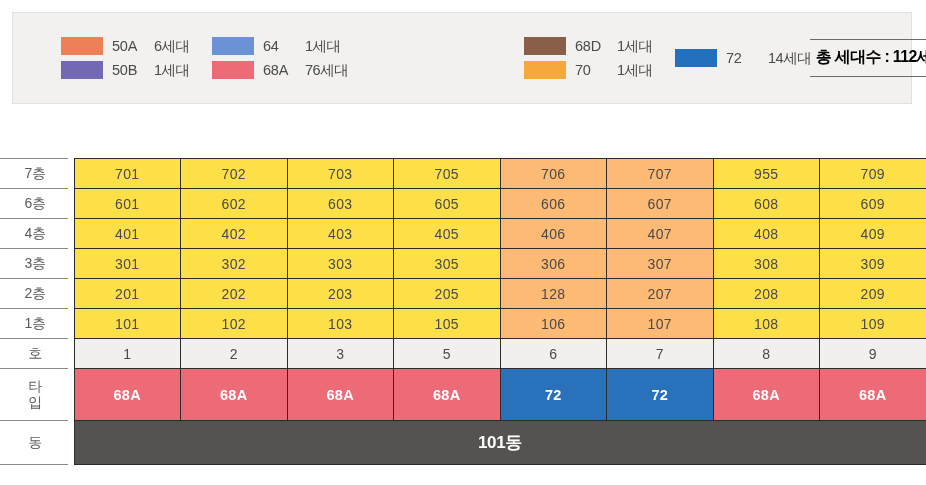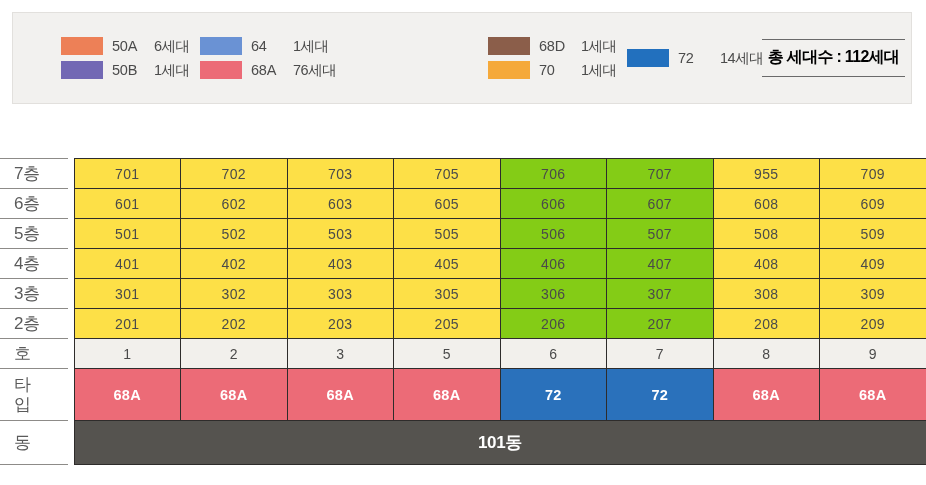--- a/index.html
+++ b/index.html
@@ -26,21 +26,21 @@
     background: #f2f1ef;
     border: 1px solid #e2e0dd;
     box-sizing: border-box;
     display: flex;
     align-items: center;
   }
   .legend-groups {
     display: flex;
     align-items: center;
     margin-left: 48px;
-    gap: 4px;
+    gap: 16px;
   }
   .legend-col {
     display: flex;
     flex-direction: column;
     justify-content: center;
     gap: 5px;
     width: 135px;
   }
   .legend-col.wide { width: 145px; }
   .legend-row {
@@ -99,22 +99,23 @@
   }
   table.layout td {
     padding: 0;
     margin: 0;
   }
 
   
   .rowlabel {
     width: 68px;
     height: 30px;
+    text-align: center;
     vertical-align: middle;
-    font-size: 17px;
+    font-size: 14px;
     color: #5a5a5a;
     letter-spacing: -0.5px;
     border-top: 1px solid #8d8b88;
     background: #ffffff;
     padding: 0 12px 0 14px !important;
     box-sizing: border-box;
   }
   .rowlabel.last-line {
     border-bottom: 1px solid #8d8b88;
   }
@@ -131,21 +132,21 @@
     height: 30px;
     text-align: center;
     vertical-align: middle;
     font-size: 14px;
     color: #4a4a4a;
     border: 1px solid #2e2c2b;
     box-sizing: border-box;
     letter-spacing: 0.3px;
   }
   .c-pink  { background: #fde047; }
-  .c-blue  { background: #84cc16; }
+  .c-blue  { background: #fdba74; }
   .c-ho    { background: #f2f0ec; color: #4a4a4a; }
 
   .typecell {
     height: 52px;
     text-align: center;
     vertical-align: middle;
     font-size: 14.5px;
     font-weight: bold;
     color: #ffffff;
     border: 1px solid #2e2c2b;
@@ -250,32 +251,20 @@
           <td class="cell c-pink">601</td>
           <td class="cell c-pink">602</td>
           <td class="cell c-pink">603</td>
           <td class="cell c-pink">605</td>
           <td class="cell c-blue">606</td>
           <td class="cell c-blue">607</td>
           <td class="cell c-pink">608</td>
           <td class="cell c-pink">609</td>
         </tr>
         <tr>
-          <td class="rowlabel">5층</td>
-          <td class="gap-col"></td>
-          <td class="cell c-pink">501</td>
-          <td class="cell c-pink">502</td>
-          <td class="cell c-pink">503</td>
-          <td class="cell c-pink">505</td>
-          <td class="cell c-blue">506</td>
-          <td class="cell c-blue">507</td>
-          <td class="cell c-pink">508</td>
-          <td class="cell c-pink">509</td>
-        </tr>
-        <tr>
           <td class="rowlabel">4층</td>
           <td class="gap-col"></td>
           <td class="cell c-pink">401</td>
           <td class="cell c-pink">402</td>
           <td class="cell c-pink">403</td>
           <td class="cell c-pink">405</td>
           <td class="cell c-blue">406</td>
           <td class="cell c-blue">407</td>
           <td class="cell c-pink">408</td>
           <td class="cell c-pink">409</td>
@@ -292,24 +281,36 @@
           <td class="cell c-pink">308</td>
           <td class="cell c-pink">309</td>
         </tr>
         <tr>
           <td class="rowlabel">2층</td>
           <td class="gap-col"></td>
           <td class="cell c-pink">201</td>
           <td class="cell c-pink">202</td>
           <td class="cell c-pink">203</td>
           <td class="cell c-pink">205</td>
-          <td class="cell c-blue">206</td>
+          <td class="cell c-blue">128</td>
           <td class="cell c-blue">207</td>
           <td class="cell c-pink">208</td>
           <td class="cell c-pink">209</td>
+        </tr>
+        <tr>
+          <td class="rowlabel">1층</td>
+          <td class="gap-col"></td>
+          <td class="cell c-pink">101</td>
+          <td class="cell c-pink">102</td>
+          <td class="cell c-pink">103</td>
+          <td class="cell c-pink">105</td>
+          <td class="cell c-blue">106</td>
+          <td class="cell c-blue">107</td>
+          <td class="cell c-pink">108</td>
+          <td class="cell c-pink">109</td>
         </tr>
         <tr>
           <td class="rowlabel">호</td>
           <td class="gap-col"></td>
           <td class="cell c-ho">1</td>
           <td class="cell c-ho">2</td>
           <td class="cell c-ho">3</td>
           <td class="cell c-ho">5</td>
           <td class="cell c-ho">6</td>
           <td class="cell c-ho">7</td>

